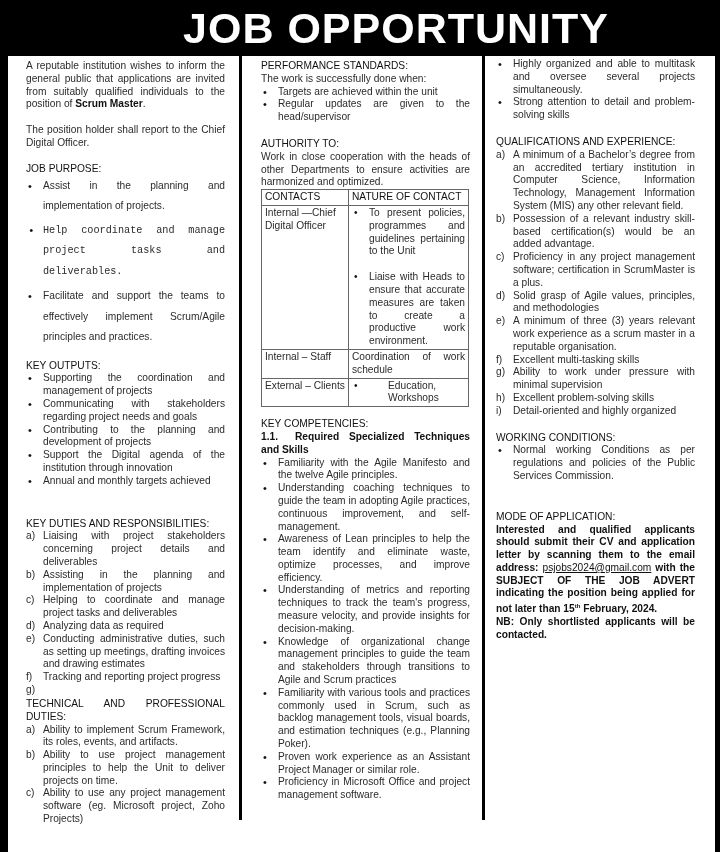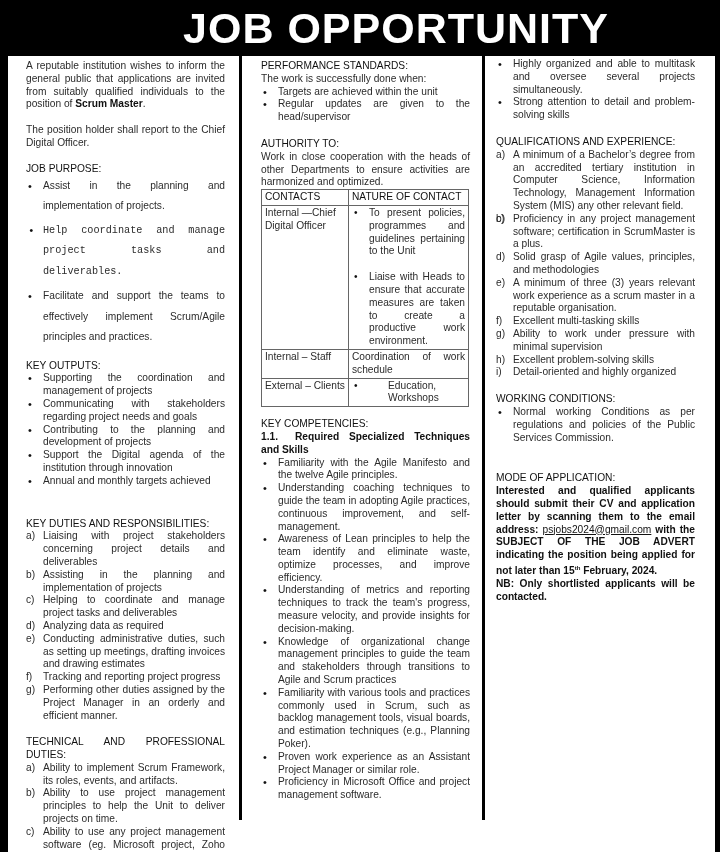--- a/index.html
+++ b/index.html
@@ -66,21 +66,21 @@
   </ul>
 
   <p class="h" style="margin-top:30px;">KEY DUTIES AND RESPONSIBILITIES:</p>
   <ol class="alpha">
     <li><span class="mk">a)</span><span>Liaising with project stakeholders concerning project details and deliverables</span></li>
     <li><span class="mk">b)</span><span>Assisting in the planning and implementation of projects</span></li>
     <li><span class="mk">c)</span><span>Helping to coordinate and manage project tasks and deliverables</span></li>
     <li><span class="mk">d)</span><span>Analyzing data as required</span></li>
     <li><span class="mk">e)</span><span>Conducting administrative duties, such as setting up meetings, drafting invoices and drawing estimates</span></li>
     <li><span class="mk">f)</span><span>Tracking and reporting project progress</span></li>
-    <li><span class="mk">g)</span><span>Performing other duties assigned by the Project Manager in an orderly and efficient manner.</span></li>
+    <li><span class="mk">g)</span></li>
   </ol>
 
   <p class="h" style="margin-top:14px;">TECHNICAL AND PROFESSIONAL DUTIES:</p>
   <ol class="alpha">
     <li><span class="mk">a)</span><span>Ability to implement Scrum Framework, its roles, events, and artifacts.</span></li>
     <li><span class="mk">b)</span><span>Ability to use project management principles to help the Unit to deliver projects on time.</span></li>
     <li><span class="mk">c)</span><span>Ability to use any project management software (eg. Microsoft project, Zoho Projects)</span></li>
   </ol>
 </div>
 
@@ -139,21 +139,21 @@
 
 <div class="col col3">
   <ul class="bul" style="margin-top:2px;">
     <li>Highly organized and able to multitask and oversee several projects simultaneously.</li>
     <li>Strong attention to detail and problem-solving skills</li>
   </ul>
 
   <p class="h" style="margin-top:14px;">QUALIFICATIONS AND EXPERIENCE:</p>
   <ol class="alpha">
     <li><span class="mk">a)</span><span>A minimum of a Bachelor’s degree from an accredited tertiary institution in Computer Science, Information Technology, Management Information System (MIS) any other relevant field.</span></li>
-    <li><span class="mk">b)</span></li>
+    <li><span class="mk">b)</span><span>Possession of a relevant industry skill-based certification(s) would be an added advantage.</span></li>
     <li><span class="mk">c)</span><span>Proficiency in any project management software; certification in ScrumMaster is a plus.</span></li>
     <li><span class="mk">d)</span><span>Solid grasp of Agile values, principles, and methodologies</span></li>
     <li><span class="mk">e)</span><span>A minimum of three (3) years relevant work experience as a scrum master in a reputable organisation.</span></li>
     <li><span class="mk">f)</span><span>Excellent multi-tasking skills</span></li>
     <li><span class="mk">g)</span><span>Ability to work under pressure with minimal supervision</span></li>
     <li><span class="mk">h)</span><span>Excellent problem-solving skills</span></li>
     <li><span class="mk">i)</span><span>Detail-oriented and highly organized</span></li>
   </ol>
 
   <p class="h" style="margin-top:14px;">WORKING CONDITIONS:</p>

